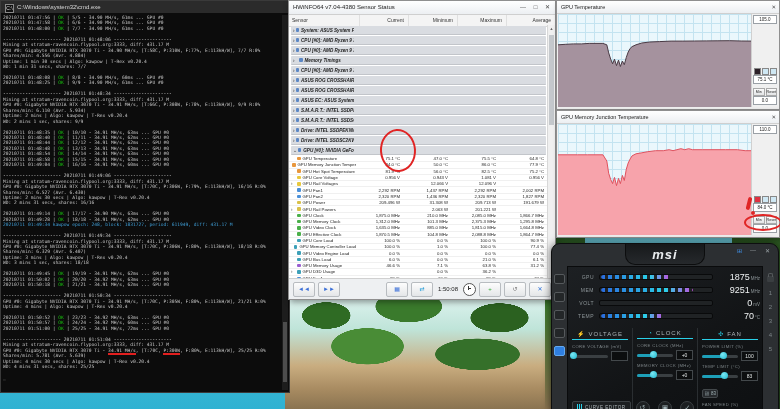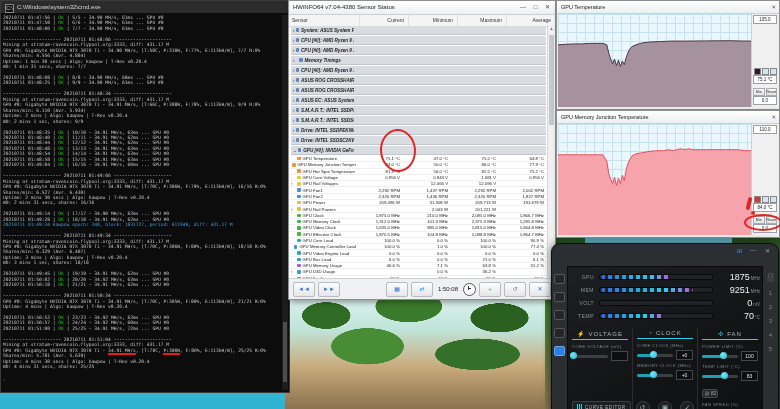--- a/index.html
+++ b/index.html
@@ -553,20 +553,23 @@
       <div class="g-box g-cur-wrap g-cur">84.0 °C</div>
       <div class="g-btns">
           <span class="b0">Min</span>
           <span class="b1">Reset</span>
         </div>
       <div class="g-box g-scale-min">0.0</div>
     </div>
   </div>
 
   <div id="ab">
+    <div id="ab-logo-wrap">
+      <span id="ab-logo-shape"><span id="ab-logo">msi</span></span>
+    </div>
     <span class="ab-winbtn" id="ab-windows">⊞</span>
     <span class="ab-winbtn" id="ab-minimize">—</span>
     <span class="ab-winbtn" id="ab-close">✕</span>
 
     <div class="rail" id="rail-left">
       <span class="ric"></span>
       <span class="ric"></span>
       <span class="ric"></span>
       <span class="ric"></span>
       <span class="ric active"></span>

